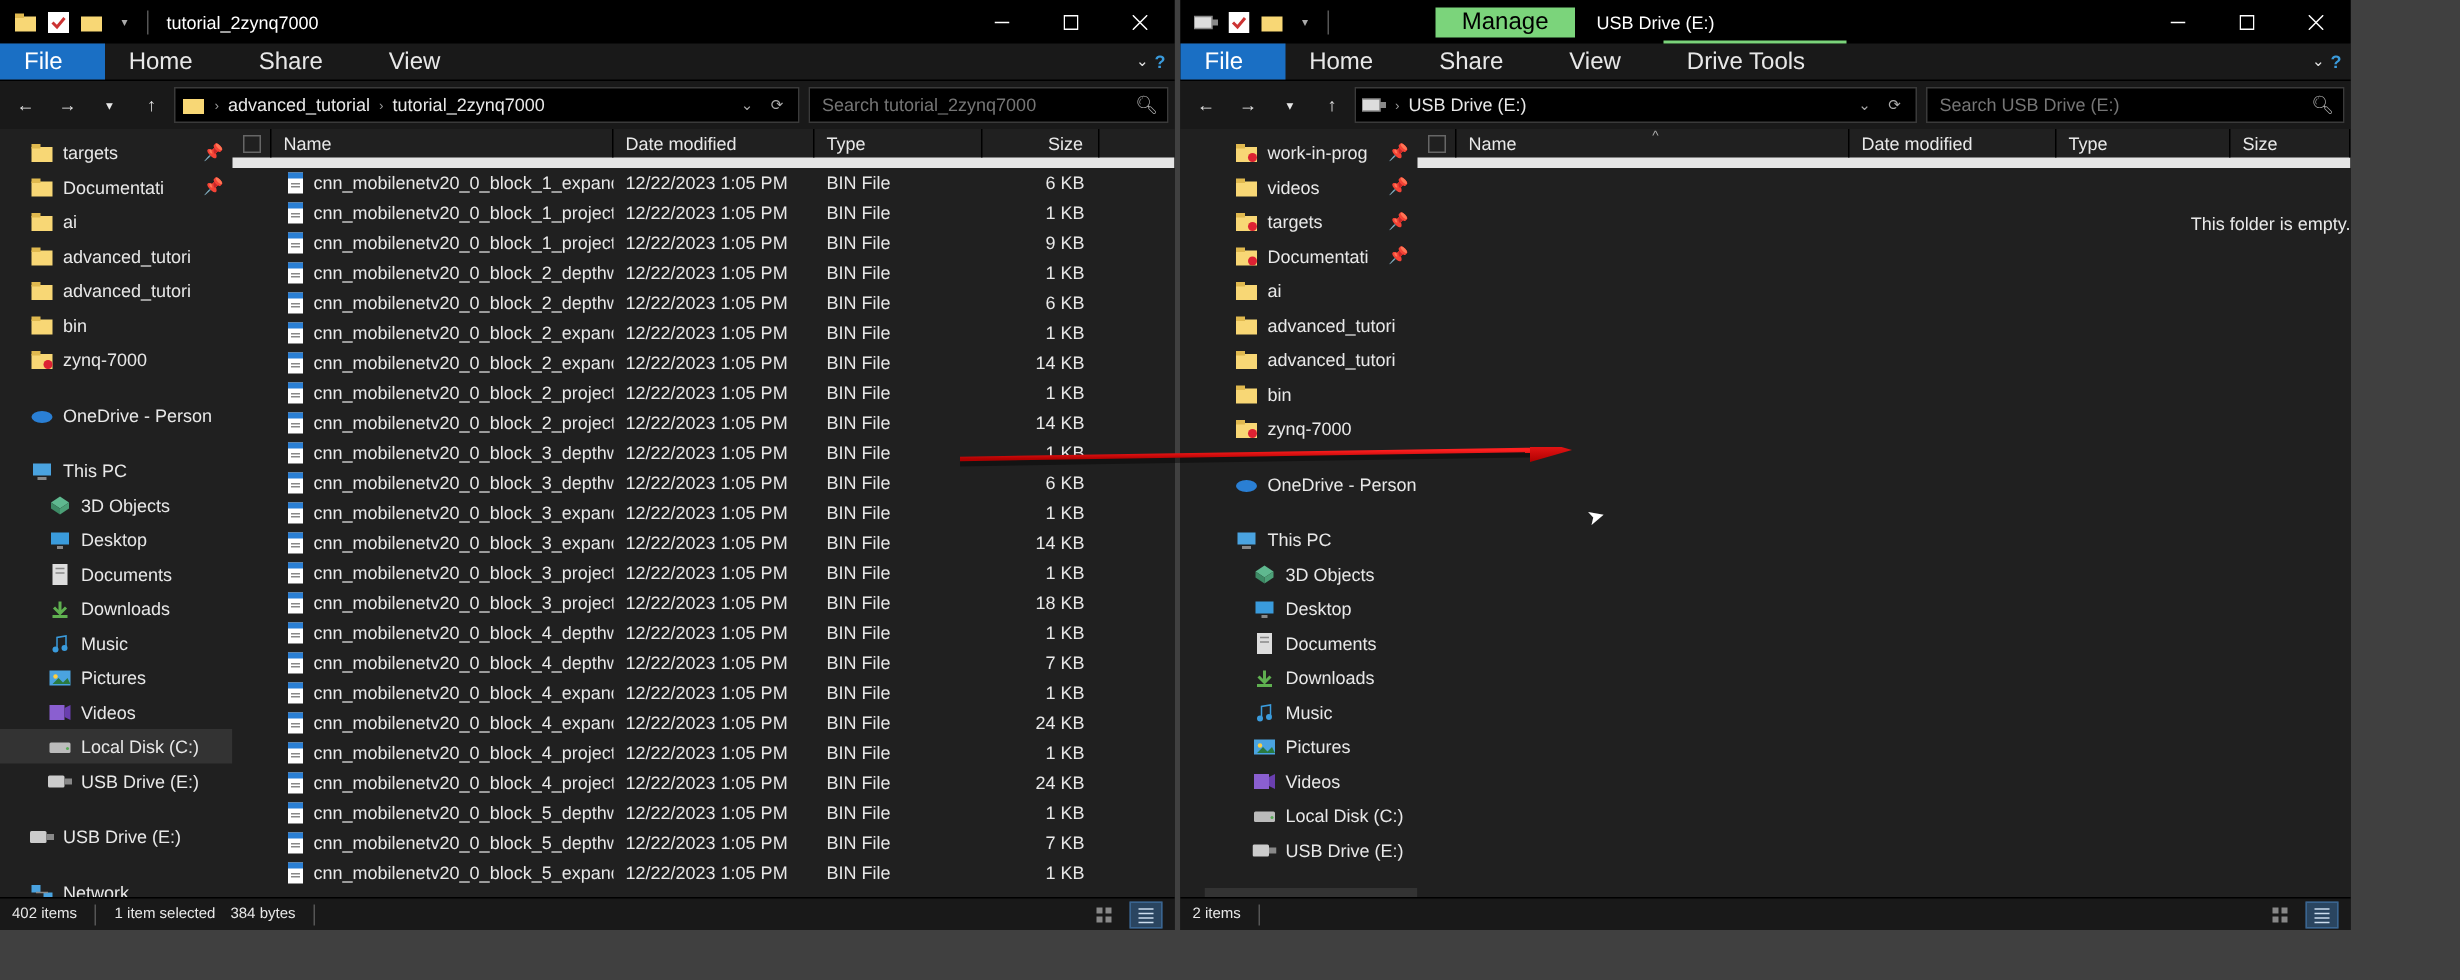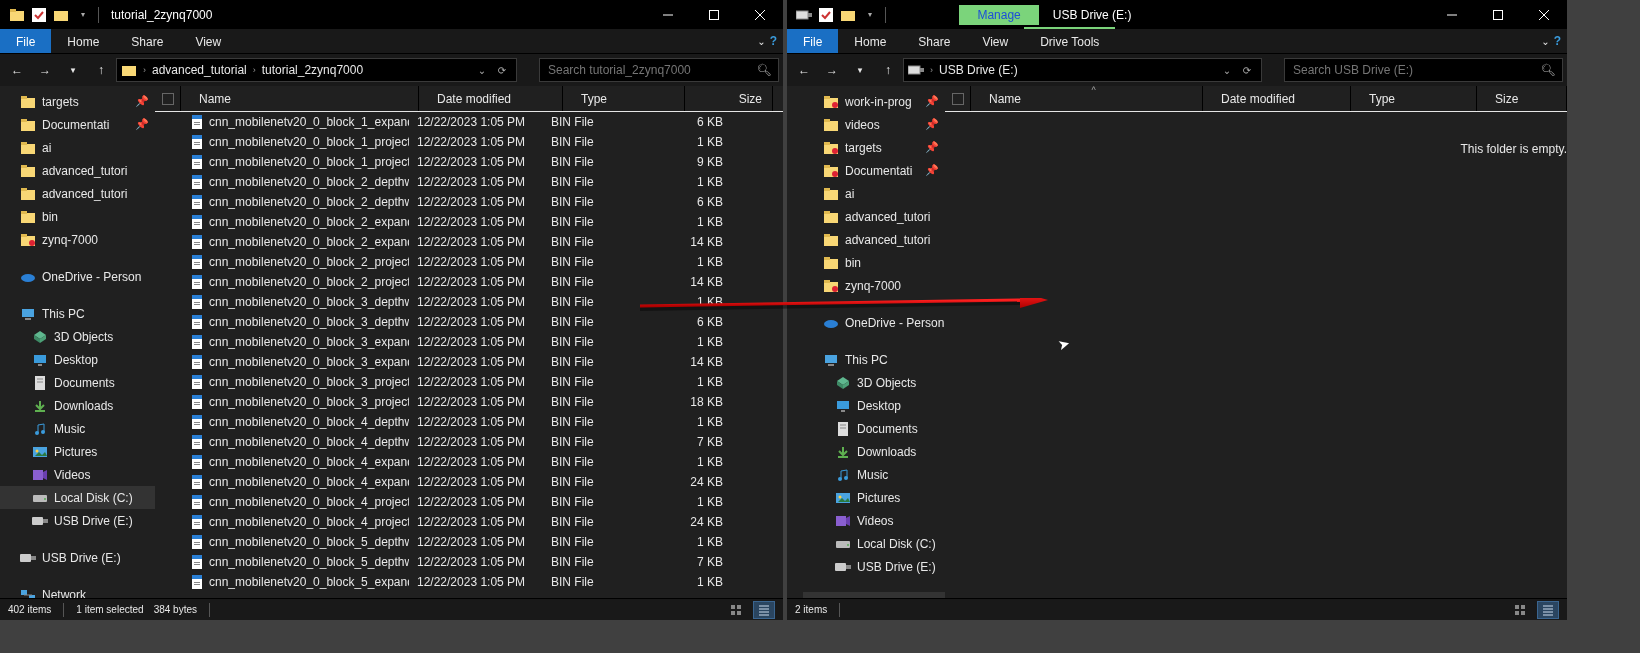--- a/index.html
+++ b/index.html
@@ -48,39 +48,39 @@
   }
   .tb-icons { display:flex; align-items:center; gap:0; padding-left:6px;}
   .tb-icon { width:22px; height:22px; display:flex; align-items:center; justify-content:center; font-size:11px;}
   .sep { width:1px; height:16px; background:#555; margin:0 4px;}
   .tb-title { margin-left:8px; font-size:12px; }
   .tb-spacer { flex:1; }
   .win-controls { display:flex; }
   .win-btn { width:46px; height:29px; display:flex; align-items:center; justify-content:center; color:#fff;}
   .manage-tab {
     background: var(--manage-green);
-    color:#1d4ed8;
+    color:#000000;
     height:20px;
     padding:2px 18px;
-    font-size:12px;
+    font-size:16px;
     display:flex; align-items:center;
     margin-right:14px;
   }
 
   
   .ribbon {
     height:25px;
     background: var(--bg-dark);
     display:flex;
     align-items:stretch;
     border-bottom:1px solid #000;
   }
   .ribbon-tab {
-    padding: 5px 16px 4px 16px;
-    font-size:12px;
+    padding: 5px 28px 4px 16px;
+    font-size:16px;
     color:var(--fg);
     display:flex; align-items:center;
   }
   .ribbon-tab.file { background: var(--accent-blue); color:#fff;}
   .ribbon-spacer{flex:1;}
   .ribbon-right{display:flex;align-items:center;padding-right:6px;gap:4px;}
 
   
   .navbar {
     height:32px;
@@ -102,21 +102,21 @@
   }
   .addr-seg{font-size:12px;color:var(--fg);}
   .addr-chev{color:#999;font-size:9px;margin:0 4px;}
   .addr-right{display:flex;gap:0;margin-left:auto;}
   .addr-btn{width:20px;display:flex;align-items:center;justify-content:center;color:#aaa;font-size:10px;height:22px;}
   .search-box{
     width:240px;height:24px;background:var(--bg-black);
     border:1px solid var(--border);
     display:flex;align-items:center;padding:0 6px;
     color:#888;font-size:12px;
-    margin-left:20px;
+    margin-left:4px;
   }
   .search-box input{
     flex:1;background:transparent;border:none;color:#888;font-size:12px;outline:none;
   }
   .search-icon{color:#aaa;font-size:12px;margin-left:auto;}
 
   
   .body-area{flex:1;display:flex;background:var(--bg-panel);overflow:hidden;}
   .tree{
     width:155px;
@@ -133,24 +133,23 @@
   .tree-item.indent{padding-left:32px;}
   .tree-gap{height:14px;}
   .ticn{width:16px;height:16px;flex:0 0 16px;display:flex;align-items:center;justify-content:center;font-size:11px;}
   .folder-y{color:#f8d775;}
 
   .pin { color:#888; font-size:11px; margin-left:auto; margin-right:6px;}
 
   .filelist{flex:1;display:flex;flex-direction:column;background:var(--bg-panel);position:relative;}
   .cols{
     height:26px;display:flex;align-items:center;
-    border-bottom:1px solid #e5e5e5;
+    border-bottom:7px solid #e5e5e5;
     font-size:12px;color:var(--fg);
     background:var(--bg-panel);
-    gap:10px;
   }
   .col{padding-left:8px;border-right:1px solid #000;height:100%;display:flex;align-items:center;}
   .col.cb{width:26px;padding:0;justify-content:center;}
   .col.name{width:228px;}
   .col.date{width:134px;}
   .col.type{width:112px;}
   .col.size{width:78px;justify-content:flex-end;padding-right:10px;}
   .col.name2{flex:1;min-width:200px;}
   .col.date2{width:138px;}
   .col.type2{width:116px;}

